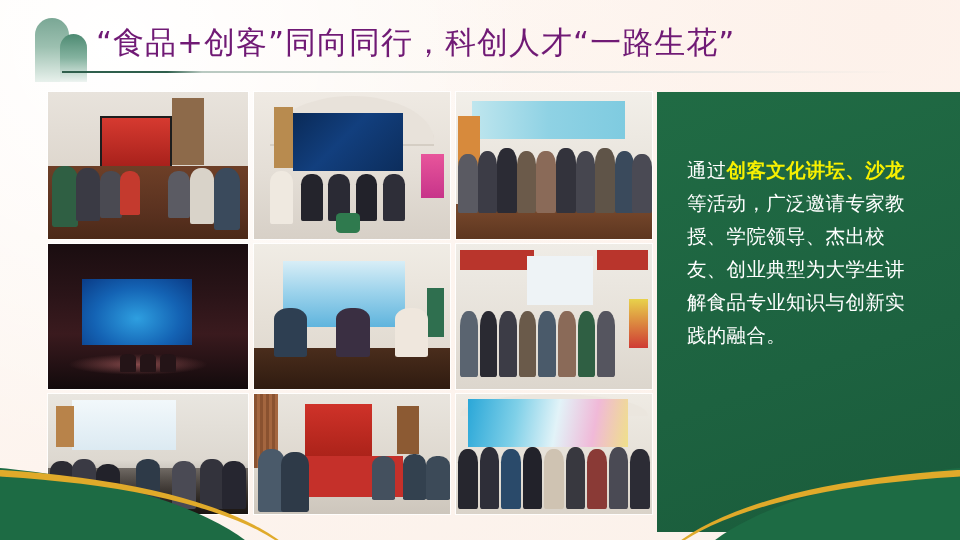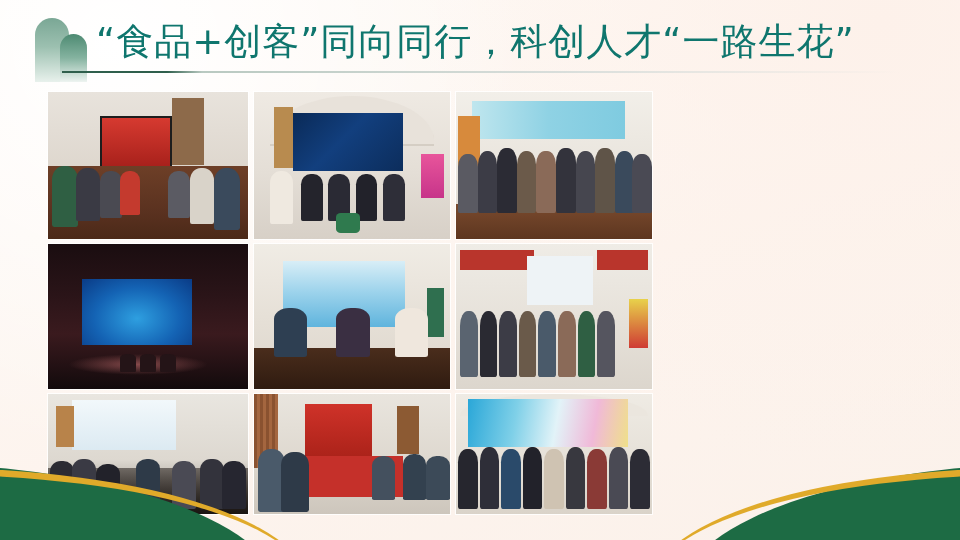--- a/index.html
+++ b/index.html
@@ -56,24 +56,24 @@
     height: 48px;
     border-radius: 13.5px 13.5px 0 0;
     background: linear-gradient(180deg, #4d8a72 0%, #85b3a0 50%, #eef4f1 100%);
   }
 
   
   .title {
     position: absolute;
     left: 96px;
     top: 22px;
-    font-size: 37px;
+    font-size: 31px;
     line-height: 40px;
     letter-spacing: 1px;
-    color: #0f766e;
+    color: #701a75;
     white-space: nowrap;
     font-family: "DejaVu Sans", "Liberation Sans", sans-serif;
   }
 
   .title-rule {
     position: absolute;
     left: 62px;
     top: 71px;
     width: 838px;
     height: 2px;
@@ -391,20 +391,25 @@
           <div class="fig" style="left:56%;bottom:4%;width:10%;height:52%;background:#38383f;"></div>
           <div class="fig" style="left:67%;bottom:4%;width:10%;height:50%;background:#8a3a36;"></div>
           <div class="fig" style="left:78%;bottom:4%;width:10%;height:52%;background:#4a4a54;"></div>
           <div class="fig" style="left:89%;bottom:4%;width:10%;height:50%;background:#2c2c35;"></div>
         </div>
       </div>
     </div>
 
   </div>
 
+  <div class="text-panel">
+    <div class="panel-copy">
+      <span>通过</span><span class="hl">创客文化讲坛、沙龙</span><span>等活动，广泛邀请专家教授、学院领导、杰出校友、创业典型为大学生讲解食品专业知识与创新实践的融合。</span>
+    </div>
+  </div>
 
   <div class="ribbon ribbon-left">
     <div class="rb-green-l"></div>
     <div class="rb-gold-l"></div>
   </div>
   <div class="ribbon ribbon-right">
     <div class="rb-green-r"></div>
     <div class="rb-gold-r"></div>
   </div>
 

